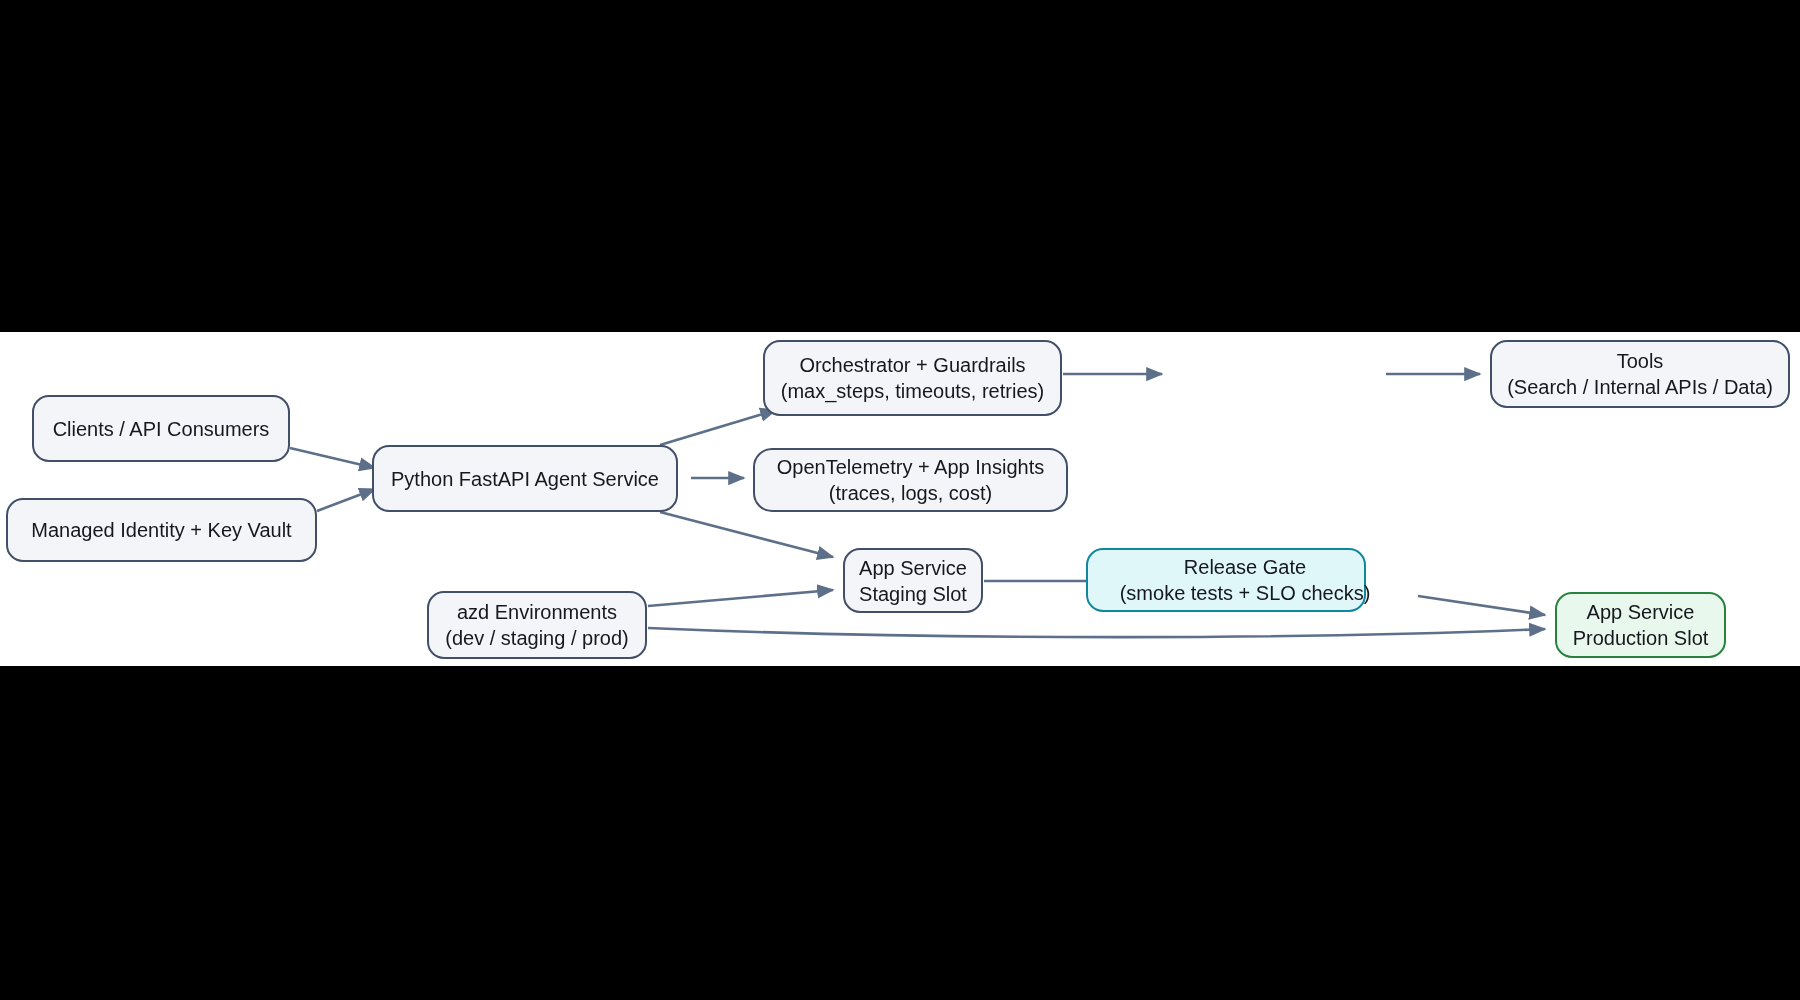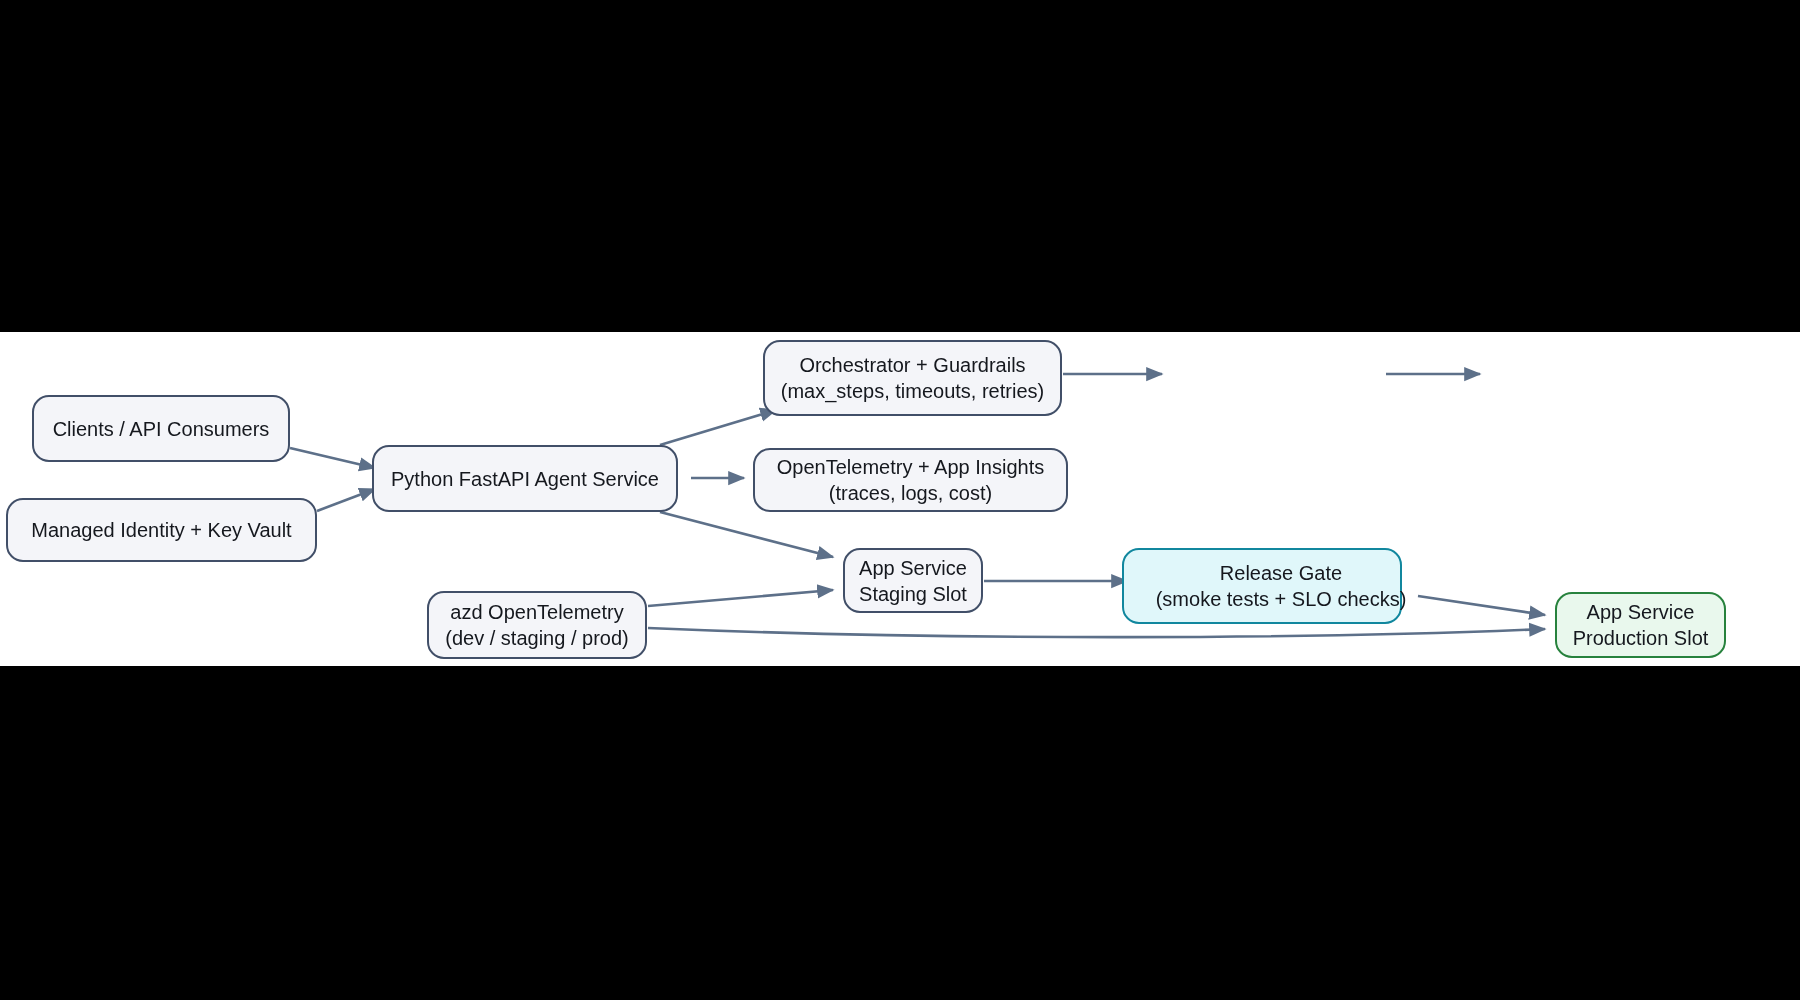--- a/index.html
+++ b/index.html
@@ -61,39 +61,43 @@
 
   <div class="node" style="left:372px;top:445px;width:306px;height:67px;">
     <div>Python FastAPI Agent Service</div>
   </div>
 
   <div class="node" style="left:763px;top:340px;width:299px;height:76px;">
     <div>Orchestrator + Guardrails</div>
     <div>(max_steps, timeouts, retries)</div>
   </div>
 
-  <div class="node" style="left:753px;top:448px;width:315px;height:64px;">
+  <div class="node" style="left:753px;top:448px;width:315px;height:64px;border-radius:19px;">
     <div>OpenTelemetry + App Insights</div>
     <div>(traces, logs, cost)</div>
   </div>
 
 
+  <div class="node" style="left:1490px;top:340px;width:300px;height:68px;">
+    <div>Tools</div>
+    <div>(Search / Internal APIs / Data)</div>
+  </div>
 
   <div class="node" style="left:843px;top:548px;width:140px;height:65px;">
     <div>App Service</div>
     <div>Staging Slot</div>
   </div>
 
-  <div class="node release" style="left:1122px;top:548px;width:280px;height:76px;padding-left:44px;">
+  <div class="node release" style="left:1086px;top:548px;width:280px;height:64px;padding-left:44px;">
     <div>Release Gate</div>
     <div>(smoke tests + SLO checks)</div>
   </div>
 
   <div class="node" style="left:427px;top:591px;width:220px;height:68px;">
-    <div>azd OpenTelemetry</div>
+    <div>azd Environments</div>
     <div>(dev / staging / prod)</div>
   </div>
 
   <div class="node production" style="left:1555px;top:592px;width:171px;height:66px;">
     <div>App Service</div>
     <div>Production Slot</div>
   </div>
 
 </div>
 

